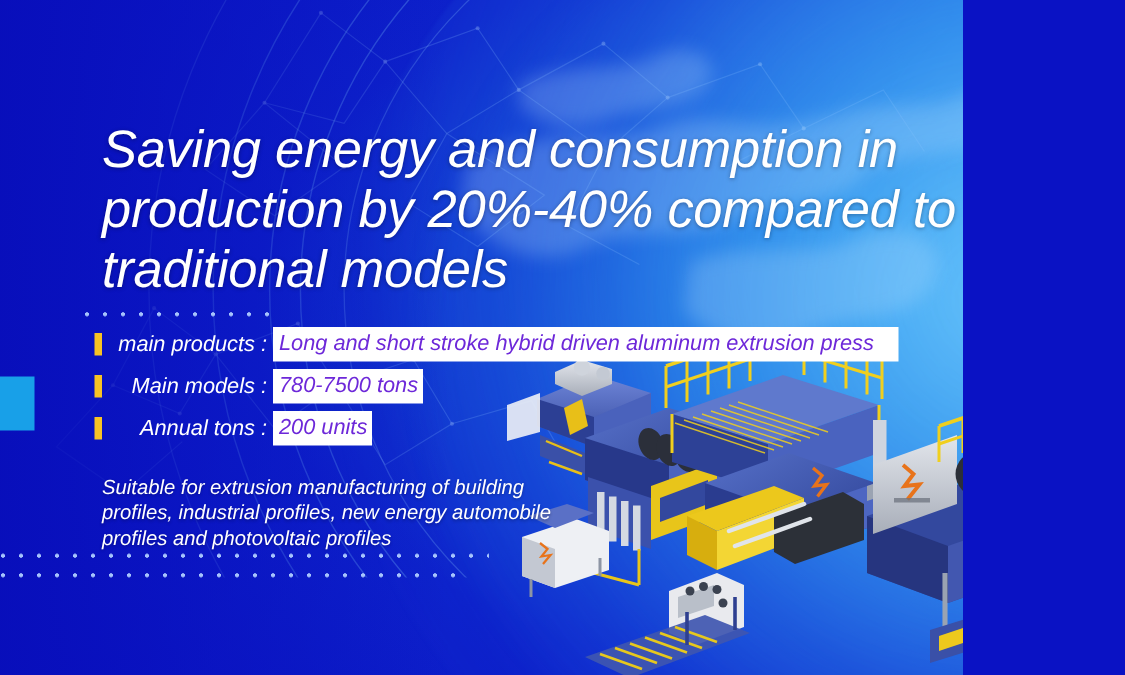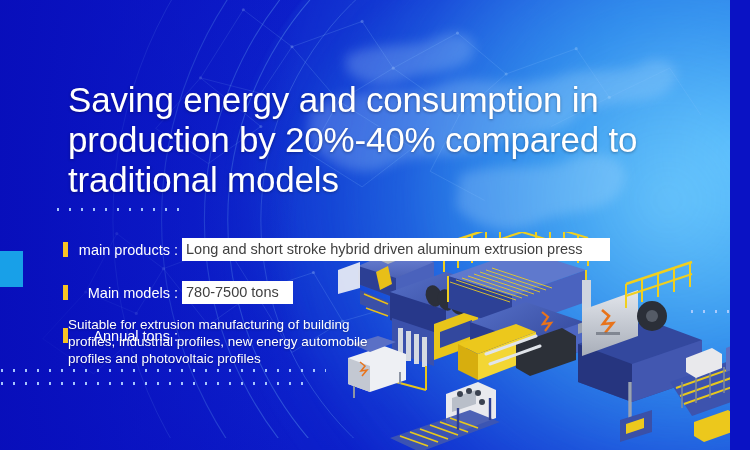--- a/index.html
+++ b/index.html
@@ -1,22 +1,23 @@
 <!DOCTYPE html>
 <html><head>
 <meta charset="utf-8">
 <style>
   html,body{margin:0;padding:0;background:#0a12c4;}
   body{font-family:"Liberation Sans","DejaVu Sans",sans-serif;}
 
   #banner{
     position:relative;
-    width:730px;height:450px;
+    width:642px;height:450px;
     overflow:hidden;
     background:#0a14c8;
+    font-style:italic;
   }
 
   
   .bg-base{
     position:absolute;inset:0;
     background:
       radial-gradient(120% 100% at 96% 46%, #2aa4ef 0%, #1b7fe0 16%, #1348d4 34%, #0d22cb 58%, #0a12c4 100%);
   }
   .globe{
     position:absolute;
@@ -83,39 +84,39 @@
     line-height:40px;
     font-weight:400;
     letter-spacing:-0.2px;
     text-shadow:0 1px 3px rgba(0,0,20,.35);
   }
 
   
   .specs{position:absolute;left:63px;top:218px;}
   .spec-row{
     display:flex;align-items:center;
-    height:23px;margin-bottom:5px;margin-top:20px;
+    height:23px;margin-bottom:5px;
   }
   .tick{
     width:5px;height:15px;background:#f7c325;
     flex:0 0 auto;
   }
   .spec-label{
     color:#ffffff;font-size:14.5px;
     text-align:right;
     width:110px;
     padding-right:4px;
     white-space:nowrap;
   }
   .spec-value{
     background:#ffffff;
-    color:#404040;
+    color:#6d28d9;
     font-size:14.5px;
     line-height:21px;
-    padding:1px 14px 1px 4px;
+    padding:1px 3px 1px 4px;
     white-space:nowrap;
   }
   #spec-value-0{min-width:410px;}
 
   
   .desc{
     position:absolute;left:68px;top:316px;width:330px;
     color:#ffffff;font-size:13.5px;line-height:17px;
     text-shadow:0 1px 2px rgba(0,0,30,.3);
   }
@@ -406,19 +407,20 @@
 
     <div class="spec-row">
       <span class="tick"></span>
       <span class="spec-label">Main models :</span>
       <span class="spec-value">780-7500 tons</span>
     </div>
 
     <div class="spec-row">
       <span class="tick"></span>
       <span class="spec-label">Annual tons :</span>
+      <span class="spec-value">200 units</span>
     </div>
 
   </div>
 
   <div class="desc">Suitable for extrusion manufacturing of building profiles, industrial profiles, new energy automobile profiles and photovoltaic profiles</div>
 
 </div>
 
 </body></html>

